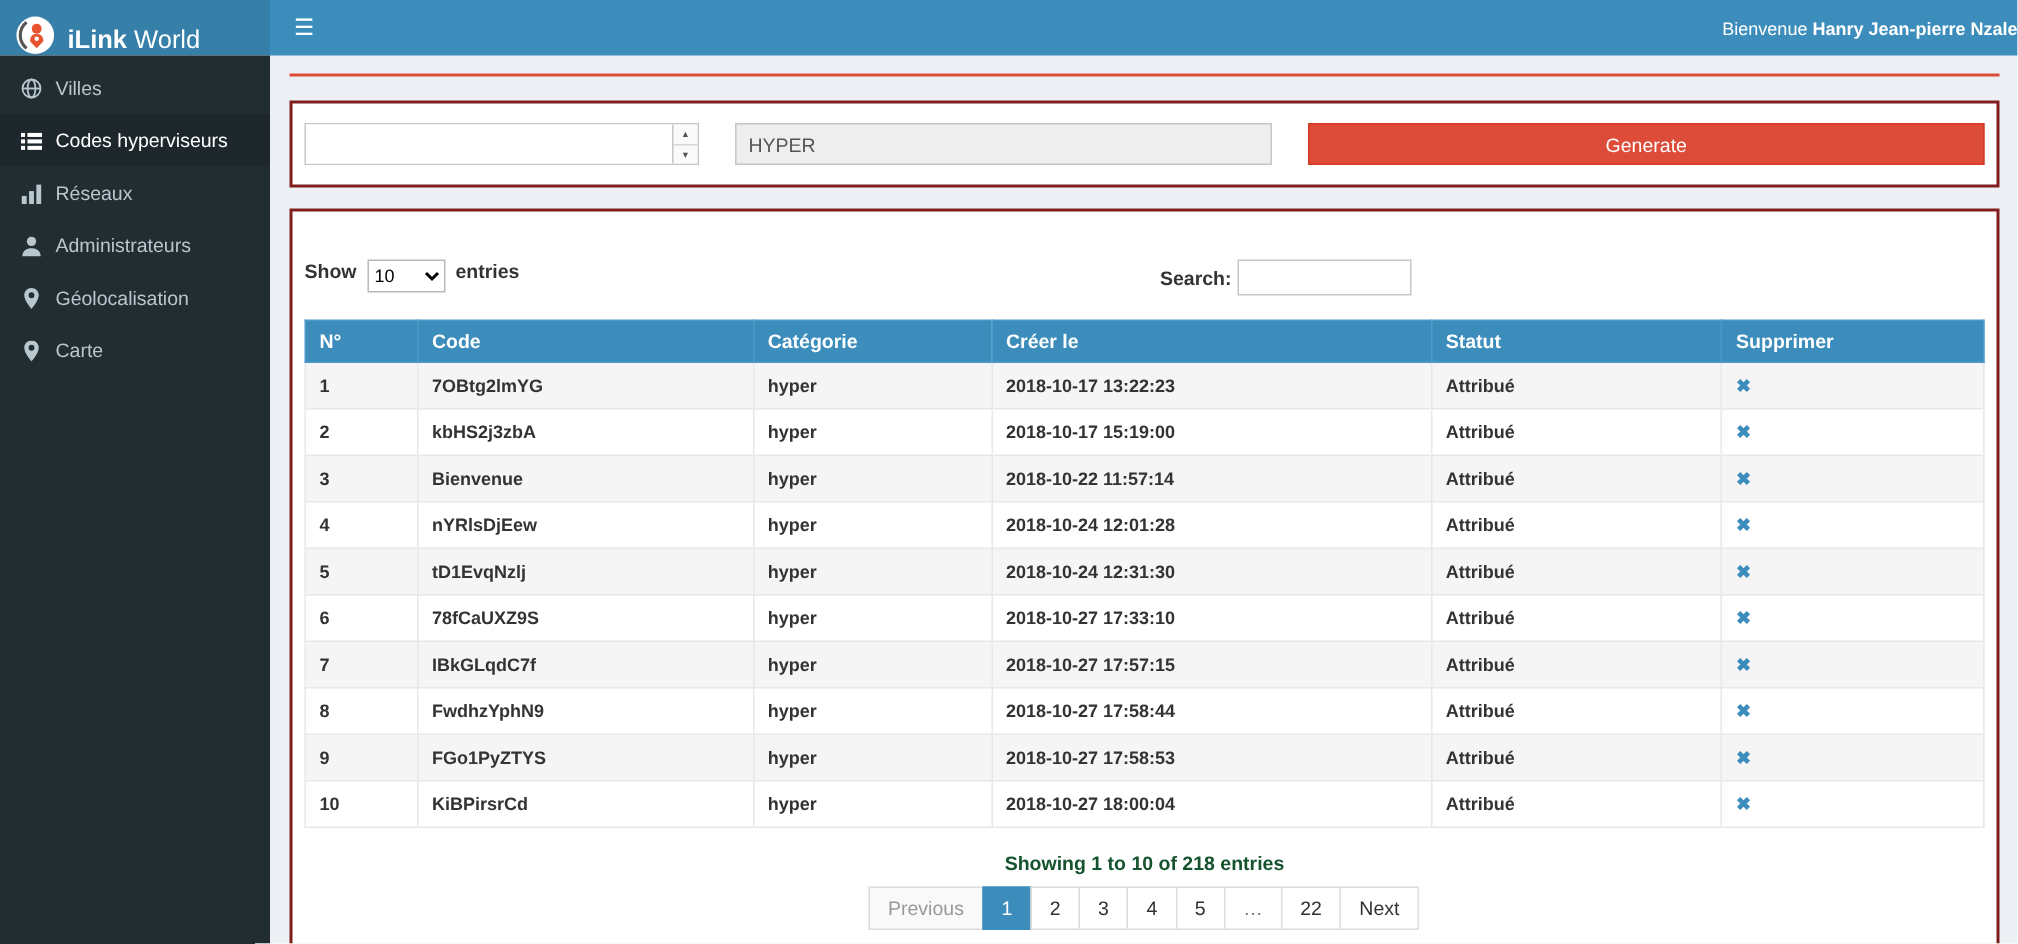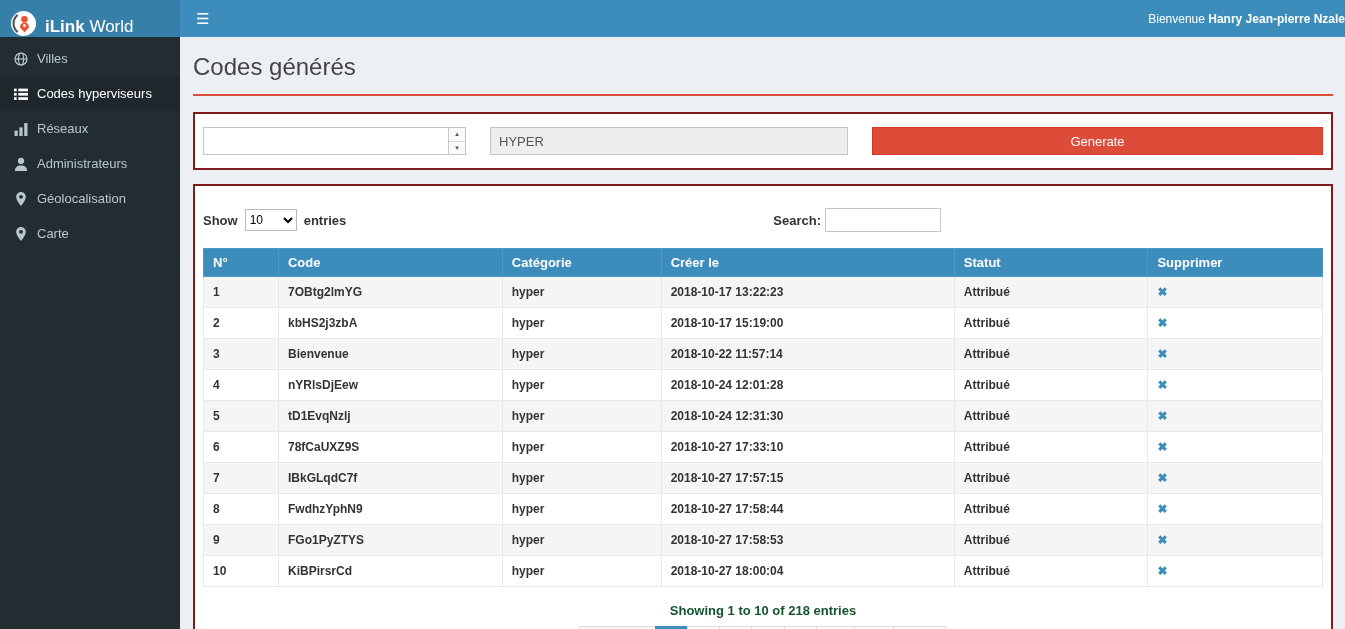--- a/index.html
+++ b/index.html
@@ -35,21 +35,21 @@
   .num-wrap { display:flex; width:263px; height:28px; border:1px solid #c6c6c6; background:#fff; }
   .num-wrap input { flex:1; border:none; outline:none; padding:0 6px; font-size:13px; font-family:inherit; min-width:0; }
   .spinner { width:17px; border-left:1px solid #c6c6c6; display:flex; flex-direction:column; background:#fafafa; }
   .spinner span { flex:1; display:flex; align-items:center; justify-content:center; font-size:7px; color:#555; cursor:pointer; }
   .spinner span:first-child { border-bottom:1px solid #d5d5d5; }
   .category-input { width:358px; height:28px; background:#eee; border:1px solid #c6c6c6; color:#555; padding:0 8px; font-size:13px; font-family:inherit; }
   .generate-btn { flex:1; height:28px; background:#dd4b39; color:#fff; border:1px solid #d73925; font-size:13px; font-family:inherit; cursor:pointer; }
 
   
   .table-panel { padding:14px 8px 20px 8px; }
-  .controls { display:flex; align-items:center; margin:8px 0 16px 0; font-weight:700; font-size:13px; }
+  .controls { display:flex; margin:18px 0 16px 0; font-weight:700; font-size:13px; }
   .controls .lbl { margin-right:7px; }
   .len-select { width:52px; height:22px; border:1px solid #b9b9b9; font-size:12px; font-family:inherit; background:#fff; margin-right:7px; }
   .search-group { margin-left:420px; display:flex; align-items:center; }
   .search-input { width:116px; height:24px; border:1px solid #c6c6c6; margin-left:4px; padding:0 6px; font-size:12px; font-family:inherit; }
 
   table.codes { width:100%; border-collapse:collapse; }
   table.codes th { background:#3c8dbc; color:#fff; text-align:left; font-size:13px; font-weight:700; padding:6px 9px; border:1px solid #4d9aca; }
   table.codes td { padding:8px 9px; font-size:12px; font-weight:700; color:#333; border:1px solid #e8e8e8; }
   table.codes tbody tr:nth-child(odd) { background:#f5f5f5; }
   table.codes tbody tr:nth-child(even) { background:#fff; }
@@ -145,21 +145,20 @@
       <span class="ic">
         <svg viewBox="0 0 13 13" fill="currentColor" fill-rule="evenodd">
             <path d="M6.5 0 C4 0 2 2 2 4.5 C2 7.8 6.5 13 6.5 13 C6.5 13 11 7.8 11 4.5 C11 2 9 0 6.5 0 Z M6.5 6.3 A1.8 1.8 0 1 1 6.5 2.7 A1.8 1.8 0 0 1 6.5 6.3 Z"></path>
           </svg>
       </span>
       <span>Carte</span>
     </div>
   </nav>
 
   <main class="main">
-    <h1 class="page-title">Codes générés</h1>
     <hr class="title-rule">
 
     <section class="panel form-panel">
       <div class="num-wrap">
         <input value="" style="">
         <div class="spinner">
           <span>▴</span>
           <span>▾</span>
         </div>
       </div>

